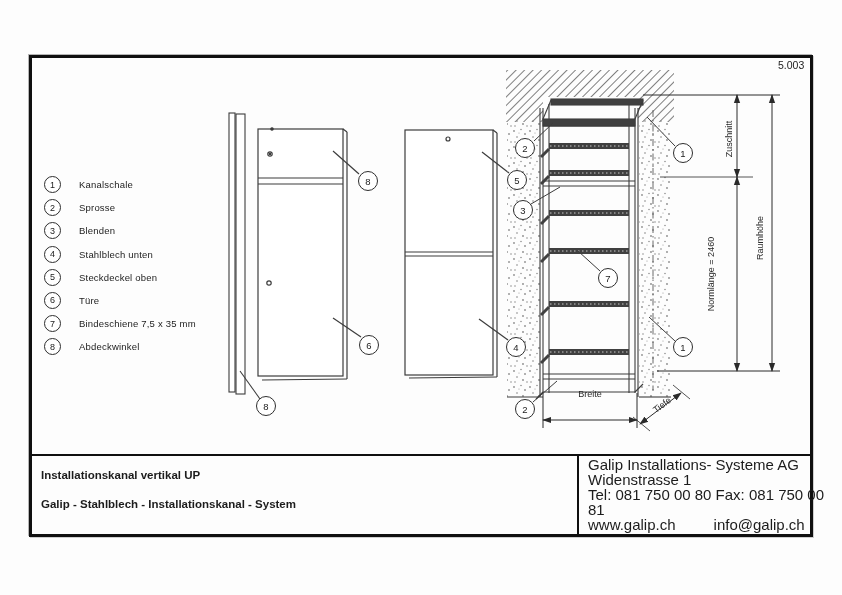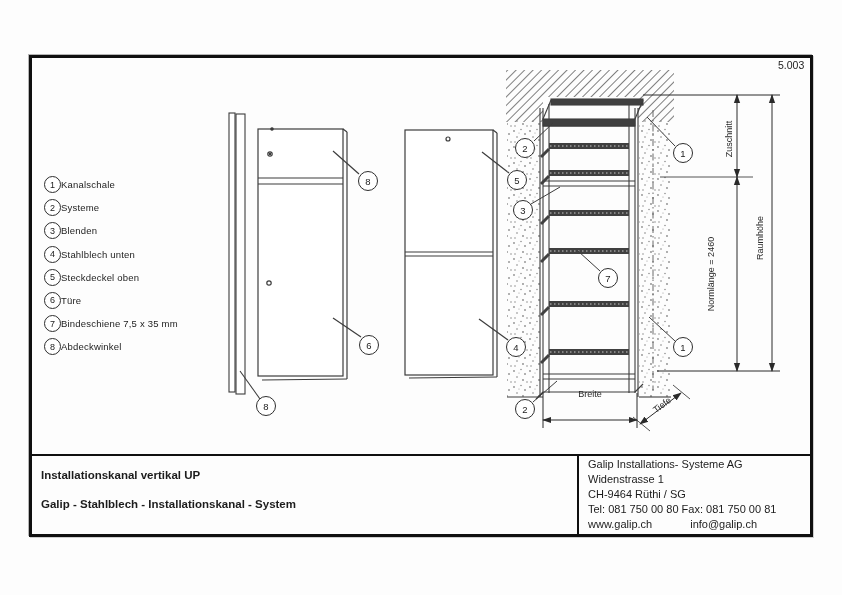--- a/index.html
+++ b/index.html
@@ -13,37 +13,37 @@
   svg.draw { position:absolute; left:0; top:0; width:842px; height:595px; }
 
   .page-number { position:absolute; top:59px; left:778px; font-size:10.5px; }
 
   
   .legend { position:absolute; left:44px; top:176px; }
   .legend-row { display:flex; align-items:center; height:17px; margin-bottom:6.2px; }
   .lcirc { width:17px; height:17px; border:1.3px solid #2e2e2e; border-radius:50%;
            display:flex; align-items:center; justify-content:center;
            font-size:9px; flex:0 0 17px; background:#fff; }
-  .llabel { margin-left:0; font-size:9.5px; letter-spacing:.2px; white-space:nowrap; }
+  .llabel { margin-left:18px; font-size:9.5px; letter-spacing:.2px; white-space:nowrap; }
 
   
   .co { position:absolute; width:20px; height:20px; border:1.2px solid #2e2e2e;
         border-radius:50%; background:#fff; display:flex; align-items:center;
         justify-content:center; font-size:9.5px; transform:translate(-50%,-50%); }
 
   
   .dim { position:absolute; font-size:9px; white-space:nowrap;
          transform:translate(-50%,-50%); color:#2a2a2a; }
   .dim.r90 { transform:translate(-50%,-50%) rotate(-90deg); }
   .dim.r38 { transform:translate(-50%,-50%) rotate(-37deg); }
 
   
   .tb-title { position:absolute; left:41px; top:469px; font-size:11.5px; font-weight:bold; }
   .tb-sub   { position:absolute; left:41px; top:498px; font-size:11.5px; font-weight:bold;text-align:right; }
-  .company  { position:absolute; left:588px; top:457px; font-size:11px; line-height:15px; }
+  .company  { position:absolute; left:588px; top:457px; font-size:15px; line-height:15px; }
   .company .bold-row { font-weight:normal; display:flex; }
   .company .bold-row .email { margin-left:38px; }
 </style>
 </head>
 <body>
 
 <div class="page">
 
   <svg class="draw" viewBox="0 0 842 595" xmlns="http://www.w3.org/2000/svg">
     <defs>
@@ -205,21 +205,21 @@
 
   <div class="page-number">5.003</div>
 
   <div class="legend">
     <div class="legend-row">
       <span class="lcirc">1</span>
       <span class="llabel">Kanalschale</span>
     </div>
     <div class="legend-row">
       <span class="lcirc">2</span>
-      <span class="llabel">Systeme</span>
+      <span class="llabel">Sprosse</span>
     </div>
     <div class="legend-row">
       <span class="lcirc">3</span>
       <span class="llabel">Blenden</span>
     </div>
     <div class="legend-row">
       <span class="lcirc">4</span>
       <span class="llabel">Stahlblech unten</span>
     </div>
     <div class="legend-row">
@@ -257,21 +257,20 @@
   <div class="dim r90" style="left:760px;top:238px">Raumhöhe</div>
   <div class="dim" style="left:590px;top:394px">Breite</div>
   <div class="dim r38" style="left:662px;top:405px">Tiefe</div>
 
   <div class="tb-title">Installationskanal vertikal UP</div>
   <div class="tb-sub">Galip - Stahlblech - Installationskanal - System</div>
 
   <div class="company">
     <div>Galip Installations- Systeme AG</div>
     <div>Widenstrasse 1</div>
-    <div>CH-9464 Rüthi / SG</div>
     <div>Tel: 081 750 00 80 Fax: 081 750 00 81</div>
     <div class="bold-row">
       <span>www.galip.ch</span>
       <span class="email">info@galip.ch</span>
     </div>
   </div>
 
 </div>
 
 </body></html>

